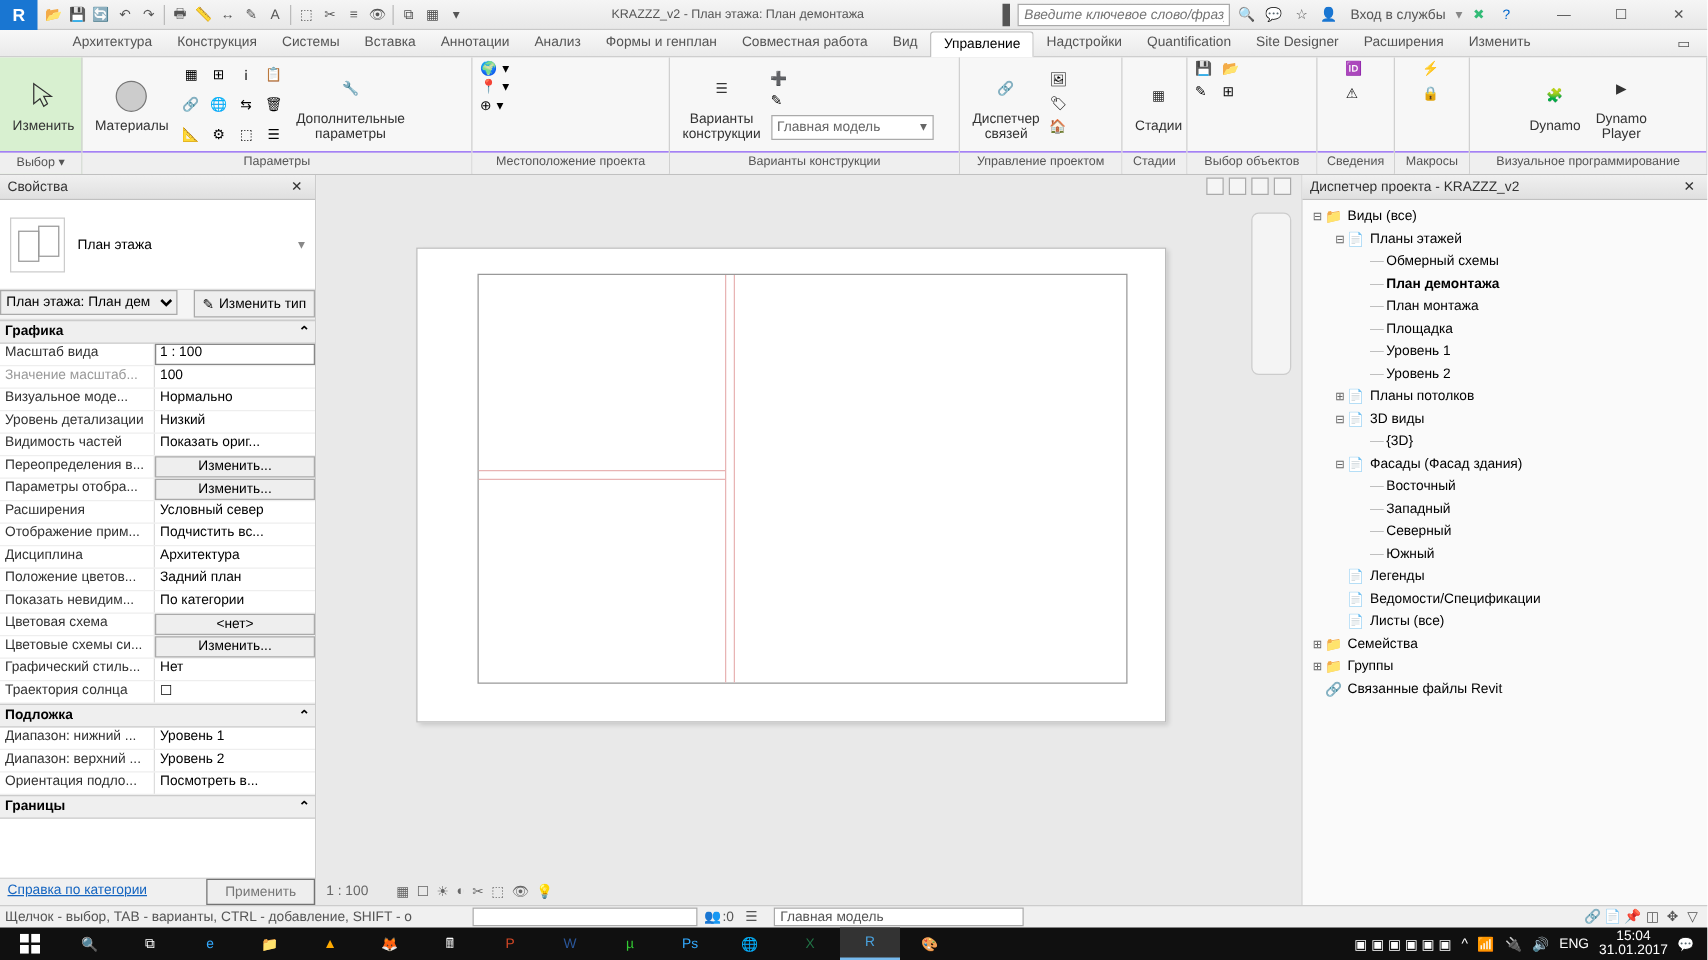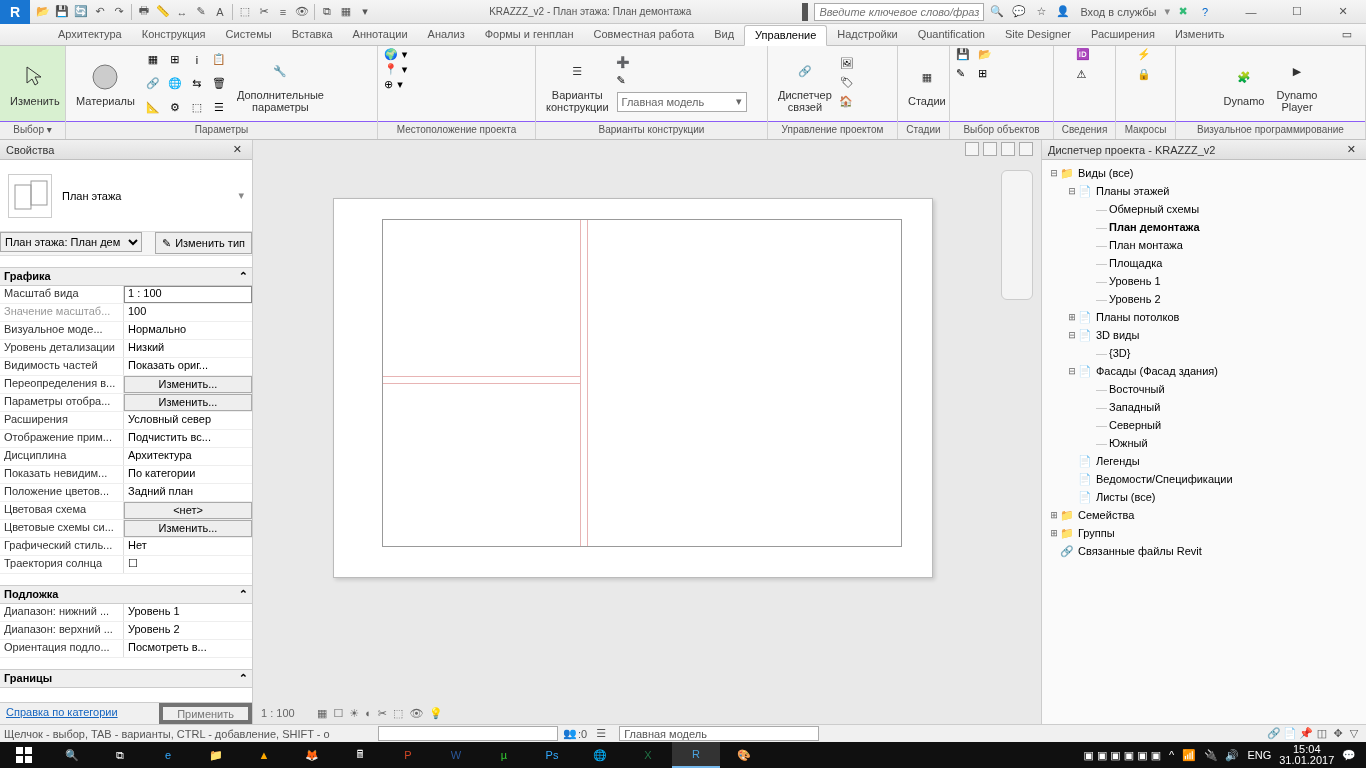--- a/index.html
+++ b/index.html
@@ -41,31 +41,31 @@
 .main-area { position: absolute; top: 140px; bottom: 44px; left: 0; right: 0; display: flex; }
 .props-panel { width: 253px; background: #f5f5f5; border-right: 1px solid #ccc; display: flex; flex-direction: column; }
 .dock-header { height: 20px; background: linear-gradient(#f0f0f0,#e0e0e0); border-bottom: 1px solid #c0c0c0; display: flex; align-items: center; padding: 0 6px; color: #333; }
 .dock-header .close { margin-left: auto; cursor: pointer; padding: 0 4px; }
 .type-selector { height: 72px; background: #fff; border-bottom: 1px solid #ddd; display: flex; align-items: center; padding: 4px 8px; }
 .type-icon { width: 44px; height: 44px; border: 1px solid #ccc; margin-right: 10px; }
 .plan-row { height: 24px; display: flex; align-items: flex-start; border-bottom: 1px solid #ddd; gap: 13px; }
 .plan-row select { flex: 1; height: 20px; border: 1px solid #aaa; }
 .edit-type-btn { height: 22px; padding: 0 6px; border: 1px solid #aaa; background: #eee; display: flex; align-items: center; gap: 4px; }
 .props-grid { flex: 1; overflow: hidden; background: #fff; position: relative; }
-.group-hdr { background: #efefef; font-weight: bold; padding: 2px 4px; border-top: 1px solid #ccc; border-bottom: 1px solid #ccc; display: flex; margin-top: 11px; }
+.group-hdr { background: #efefef; font-weight: bold; padding: 2px 4px; border-top: 1px solid #ccc; border-bottom: 1px solid #ccc; display: flex; }
 .group-hdr .chev { margin-left: auto; }
 .prow { display: flex; height: 18px; border-bottom: 1px solid #eee; }
 .prow .pname { width: 124px; padding: 1px 4px; color: #333; border-right: 1px solid #ddd; white-space: nowrap; overflow: hidden; text-overflow: ellipsis; }
 .prow .pval { flex: 1; padding: 1px 4px; white-space: nowrap; overflow: hidden; text-overflow: ellipsis; }
 .prow .pval.input { border: 1px solid #888; background: #fff; padding: 0 3px; }
 .prow .pval.btn { background: #eee; border: 1px solid #aaa; text-align: center; }
 .prow .gray { color: #999; }
 .props-footer { height: 22px; display: flex; border-top: 1px solid #ccc; background: #f0f0f0; }
 .props-footer a { padding: 3px 6px; color: #1565c0; text-decoration: underline; }
-.props-footer button { margin-left: auto; padding: 0 14px; border: 4px solid #737373; background: #eee; color: #777; }
+.props-footer button { margin-left: auto; padding: 0 14px; border: 1px solid #737373; background: #eee; color: #777; }
 
 .canvas-area { flex: 1; background: #e9e9e9; position: relative; }
 .view-tabs { position: absolute; top: 2px; right: 8px; display: flex; gap: 4px; }
 .vtab-btn { width: 14px; height: 14px; border: 1px solid #aaa; background: #f5f5f5; }
 .drawing { position: absolute; left: 80px; top: 58px; width: 600px; height: 380px; background: #fff; border: 1px solid #bbb; box-shadow: 2px 2px 4px rgba(0,0,0,0.15); }
 .drawing-inner { position: absolute; left: 48px; top: 20px; right: 30px; bottom: 30px; border: 1px solid #999; }
 .pink-v { position: absolute; left: 38%; top: 0; bottom: 0; width: 8px; border-left: 1px solid #e8b4b4; border-right: 1px solid #e8b4b4; }
 .pink-h { position: absolute; left: 0; right: 62%; top: 48%; height: 8px; border-top: 1px solid #e8b4b4; border-bottom: 1px solid #e8b4b4; }
 .nav-wheel { position: absolute; right: 8px; top: 30px; width: 32px; height: 130px; background: rgba(245,245,245,0.9); border: 1px solid #ccc; border-radius: 6px; }
 .view-controls { position: absolute; bottom: 2px; left: 8px; right: 8px; height: 18px; display: flex; align-items: center; gap: 6px; color: #666; }
@@ -379,26 +379,26 @@
           </div>
           <div class="prow">
             <div class="pname">Отображение прим...</div>
             <div class="pval">Подчистить вс...</div>
           </div>
           <div class="prow">
             <div class="pname">Дисциплина</div>
             <div class="pval">Архитектура</div>
           </div>
           <div class="prow">
+            <div class="pname">Положение цветов...</div>
+            <div class="pval">Задний план</div>
+          </div>
+          <div class="prow">
             <div class="pname">Показать невидим...</div>
             <div class="pval">По категории</div>
-          </div>
-          <div class="prow">
-            <div class="pname">Положение цветов...</div>
-            <div class="pval">Задний план</div>
           </div>
           <div class="prow">
             <div class="pname">Цветовая схема</div>
             <div class="pval btn">&lt;нет&gt;</div>
           </div>
           <div class="prow">
             <div class="pname">Цветовые схемы си...</div>
             <div class="pval btn">Изменить...</div>
           </div>
           <div class="prow">

